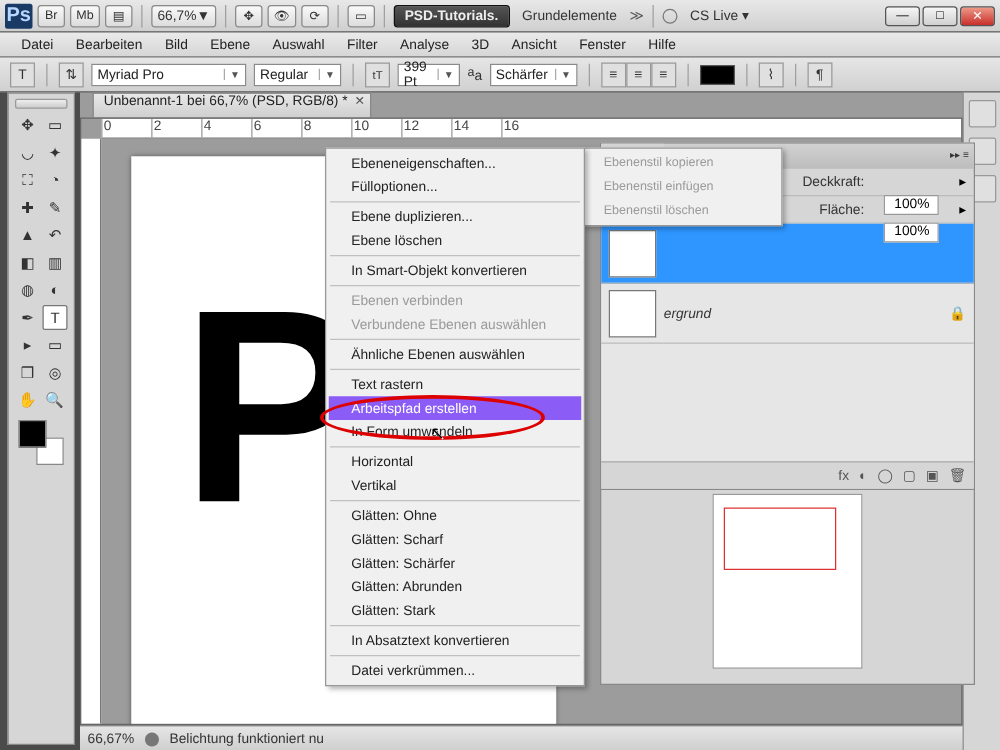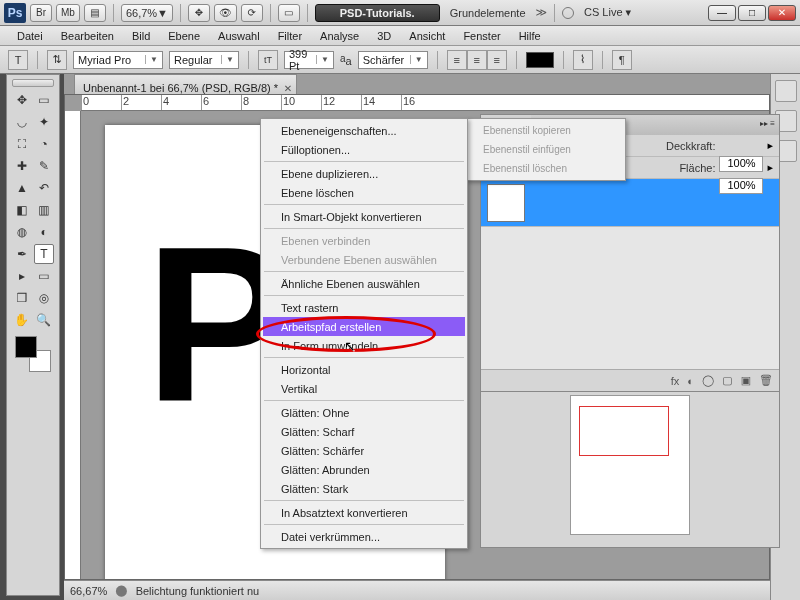--- a/index.html
+++ b/index.html
@@ -1,22 +1,22 @@
 <!DOCTYPE html>
 <html><head>
 <meta charset="utf-8">
 <style>
 * { margin: 0; padding: 0; box-sizing: border-box; font-family: "Segoe UI", Tahoma, sans-serif; font-size: 11px; user-select: none; }
 body { width: 800px; height: 600px; background: #4b4b4b; overflow: hidden; position: relative; }
 
 .titlebar { height: 26px; background: linear-gradient(#e8e8e8,#cfcfcf); border-bottom: 1px solid #7a7a7a; display: flex; align-items: center; padding: 0 4px; gap: 4px; }
-.titlebar .ps { width: 22px; height: 20px; background: #1a3a66; color: #b9d6ff; font-weight: bold; font-size: 12px; display: flex; align-items: center; justify-content: center; border-radius: 2px; }
+.titlebar .ps { width: 22px; height: 20px; background: #1a3a66; color: #b9d6ff; font-weight: bold; font-size: 16px; display: flex; align-items: center; justify-content: center; border-radius: 2px; }
 .tb-btn { height: 18px; min-width: 22px; background: linear-gradient(#fafafa,#dcdcdc); border: 1px solid #8a8a8a; border-radius: 3px; display: flex; align-items: center; justify-content: center; font-size: 10px; color: #333; padding: 0 4px; }
 .tb-sep { width: 1px; height: 18px; background: #a0a0a0; margin: 0 3px; }
-.tb-dark { background: linear-gradient(#555,#333); border: 1px solid #111; color: #eee; border-radius: 3px; height: 18px; padding: 0 24px; display: flex; align-items: center; font-weight: bold; }
+.tb-dark { background: linear-gradient(#555,#333); border: 1px solid #111; color: #eee; border-radius: 3px; height: 18px; padding: 0 8px; display: flex; align-items: center; font-weight: bold; }
 .tb-plain { color: #333; padding: 0 6px; }
 .winctl { margin-left: auto; display: flex; gap: 2px; }
 .winbtn { width: 28px; height: 16px; border: 1px solid #555; border-radius: 3px; background: linear-gradient(#f6f6f6,#d0d0d0); display: flex; align-items: center; justify-content: center; font-size: 10px; }
 .winbtn.close { background: linear-gradient(#e98,#c9302c); color: #fff; }
 
 .menubar { height: 20px; background: linear-gradient(#eaeaea,#d6d6d6); border-bottom: 1px solid #999; display: flex; align-items: center; padding: 0 8px; gap: 0; }
 .menubar span { padding: 0 9px; color: #222; }
 
 .optbar { height: 28px; background: linear-gradient(#e6e6e6,#d0d0d0); border-bottom: 1px solid #7a7a7a; display: flex; align-items: center; padding: 0 8px; gap: 6px; }
 .optbar .field { height: 18px; background: #fff; border: 1px solid #8a8a8a; display: flex; align-items: center; padding: 0 4px; color: #222; }
@@ -30,21 +30,21 @@
 .toolbox { width: 54px; background: #d6d6d6; border: 1px solid #888; margin: 0 4px 4px 6px; display: flex; flex-direction: column; align-items: center; padding-top: 4px; }
 .toolbox .tbar { width: 42px; height: 8px; background: linear-gradient(#eee,#ccc); border: 1px solid #999; border-radius: 2px; margin-bottom: 3px; }
 .toolgrid { display: grid; grid-template-columns: 20px 20px; gap: 2px; }
 .tool { width: 20px; height: 20px; background: #d6d6d6; border: 1px solid transparent; display: flex; align-items: center; justify-content: center; color: #333; font-size: 12px; border-radius: 2px; }
 .tool.active { background: #fff; border: 1px solid #777; }
 .fgbg { margin-top: 6px; position: relative; width: 36px; height: 36px; }
 .fgbg .fg { position: absolute; top: 0; left: 0; width: 22px; height: 22px; background: #000; border: 1px solid #888; }
 .fgbg .bg { position: absolute; bottom: 0; right: 0; width: 22px; height: 22px; background: #fff; border: 1px solid #888; }
 
 .docarea { flex: 1; background: #9c9c9c; position: relative; }
-.doctab { position: absolute; top: 0; left: 10px; height: 20px; background: linear-gradient(#e8e8e8,#cfcfcf); border: 1px solid #888; border-bottom: none; padding: 0 18px 0 8px; display: flex; align-items: flex-end; color: #222; }
+.doctab { position: absolute; top: 0; left: 10px; height: 20px; background: linear-gradient(#e8e8e8,#cfcfcf); border: 1px solid #888; border-bottom: none; padding: 0 18px 0 8px; display: flex; align-items: flex-start; color: #222; }
 .doctab .x { position: absolute; right: 4px; font-size: 10px; color: #555; }
 .canvaswrap { position: absolute; top: 20px; left: 0; right: 0; bottom: 20px; border: 1px solid #666; background: #9c9c9c; overflow: hidden; }
 .ruler-h { position: absolute; top: 0; left: 16px; right: 0; height: 16px; background: #fff; border-bottom: 1px solid #777; font-size: 8px; color: #444; display: flex; }
 .ruler-h span { width: 40px; border-left: 1px solid #999; padding-left: 1px; }
 .ruler-v { position: absolute; top: 16px; left: 0; width: 16px; bottom: 0; background: #fff; border-right: 1px solid #777; }
 .canvas { position: absolute; top: 30px; left: 40px; width: 340px; height: 460px; background: #fff; box-shadow: 0 0 4px rgba(0,0,0,.5); }
 .bigP { position: absolute; top: 90px; left: 40px; font-size: 220px; font-weight: 600; color: #000; line-height: 1; }
 .statusbar { position: absolute; bottom: 0; left: 0; right: 0; height: 20px; background: linear-gradient(#e6e6e6,#cfcfcf); border-top: 1px solid #888; display: flex; align-items: center; padding: 0 6px; gap: 8px; color: #333; }
 
 .ctxmenu { position: absolute; top: 118px; left: 260px; width: 208px; background: #f0f0f0; border: 1px solid #979797; box-shadow: 2px 2px 4px rgba(0,0,0,.3); padding: 2px; z-index: 20; }
@@ -58,21 +58,21 @@
 .ellipse { position: absolute; top: 316px; left: 256px; width: 180px; height: 36px; border: 3px solid #d00; border-radius: 50%; z-index: 25; pointer-events: none; }
 .cursor { position: absolute; top: 338px; left: 344px; z-index: 26; font-size: 14px; color: #000; text-shadow: 1px 1px 0 #fff; pointer-events: none; }
 
 .rightdock { width: 30px; background: #d6d6d6; border-left: 1px solid #888; display: flex; flex-direction: column; align-items: center; padding-top: 6px; gap: 8px; }
 .rightdock .dicon { width: 22px; height: 22px; background: #e0e0e0; border: 1px solid #999; border-radius: 2px; }
 
 .layers { position: absolute; top: 114px; left: 480px; width: 300px; background: #d6d6d6; border: 1px solid #888; z-index: 10; }
 .layers .tabs { height: 20px; background: linear-gradient(#d2d2d2,#bcbcbc); display: flex; }
 .layers .tabs span { padding: 3px 8px; color: #555; font-size: 10px; }
 .layers .tabs span.act { background: #d6d6d6; color: #222; }
-.layers .row { height: 22px; display: flex; align-items: center; justify-content: flex-end; padding: 0 6px; gap: 4px; border-bottom: 1px solid #bbb; }
+.layers .row { height: 22px; display: flex; align-items: center; justify-content: flex-end; padding: 0 6px; gap: 16px; border-bottom: 1px solid #bbb; }
 .layers .row .lbl { color: #333; }
 .layers .row .val { width: 44px; height: 16px; background: #fff; border: 1px solid #999; text-align: center; margin-top: 36px; }
 .layers .list { background: #e6e6e6; height: 190px; }
 .layers .litem { height: 48px; display: flex; align-items: center; border-bottom: 1px solid #bbb; padding: 0 6px; gap: 6px; color: #333; }
 .layers .litem.sel { background: #2f96ff; color: #fff; }
 .layers .thumb { width: 38px; height: 38px; background: #fff; border: 1px solid #777; }
 .layers .foot { height: 22px; background: #d6d6d6; border-top: 1px solid #aaa; display: flex; align-items: center; justify-content: flex-end; padding: 0 6px; gap: 8px; color: #555; }
 .layers .arr { position: absolute; top: 4px; right: 4px; font-size: 8px; color: #333; }
 
 .navpanel { position: absolute; top: 388px; left: 480px; width: 300px; height: 160px; background: #d6d6d6; border: 1px solid #888; z-index: 9; }
@@ -123,21 +123,21 @@
   <span>3D</span>
   <span>Ansicht</span>
   <span>Fenster</span>
   <span>Hilfe</span>
 </div>
 
 <div class="optbar">
   <div class="icon">T</div>
   <div class="tb-sep"></div>
   <div class="icon">⇅</div>
-  <div class="field" style="width:90px">
+  <div class="field" style="width:124px">
       <span>Myriad Pro</span>
       <span class="drop" style="margin-left:auto">▼</span>
     </div>
   <div class="field" style="width:70px">
       <span>Regular</span>
       <span class="drop" style="margin-left:auto">▼</span>
     </div>
   <div class="tb-sep"></div>
   <div class="icon" style="font-size:9px">tT</div>
   <div class="field" style="width:50px">
@@ -248,20 +248,25 @@
   <div class="row">
     <span class="lbl">Fläche:</span>
     <span class="val">100%</span>
     <span>▸</span>
   </div>
   <div class="list">
     <div class="litem sel">
       <div class="thumb"></div>
       <span></span>
     </div>
+    <div class="litem">
+      <div class="thumb"></div>
+      <span style="font-style:italic">ergrund</span>
+      <span style="margin-left:auto">🔒</span>
+    </div>
   </div>
   <div class="foot">
     <span>fx</span>
     <span>◐</span>
     <span>◯</span>
     <span>▢</span>
     <span>▣</span>
     <span>🗑</span>
   </div>
 </div>

